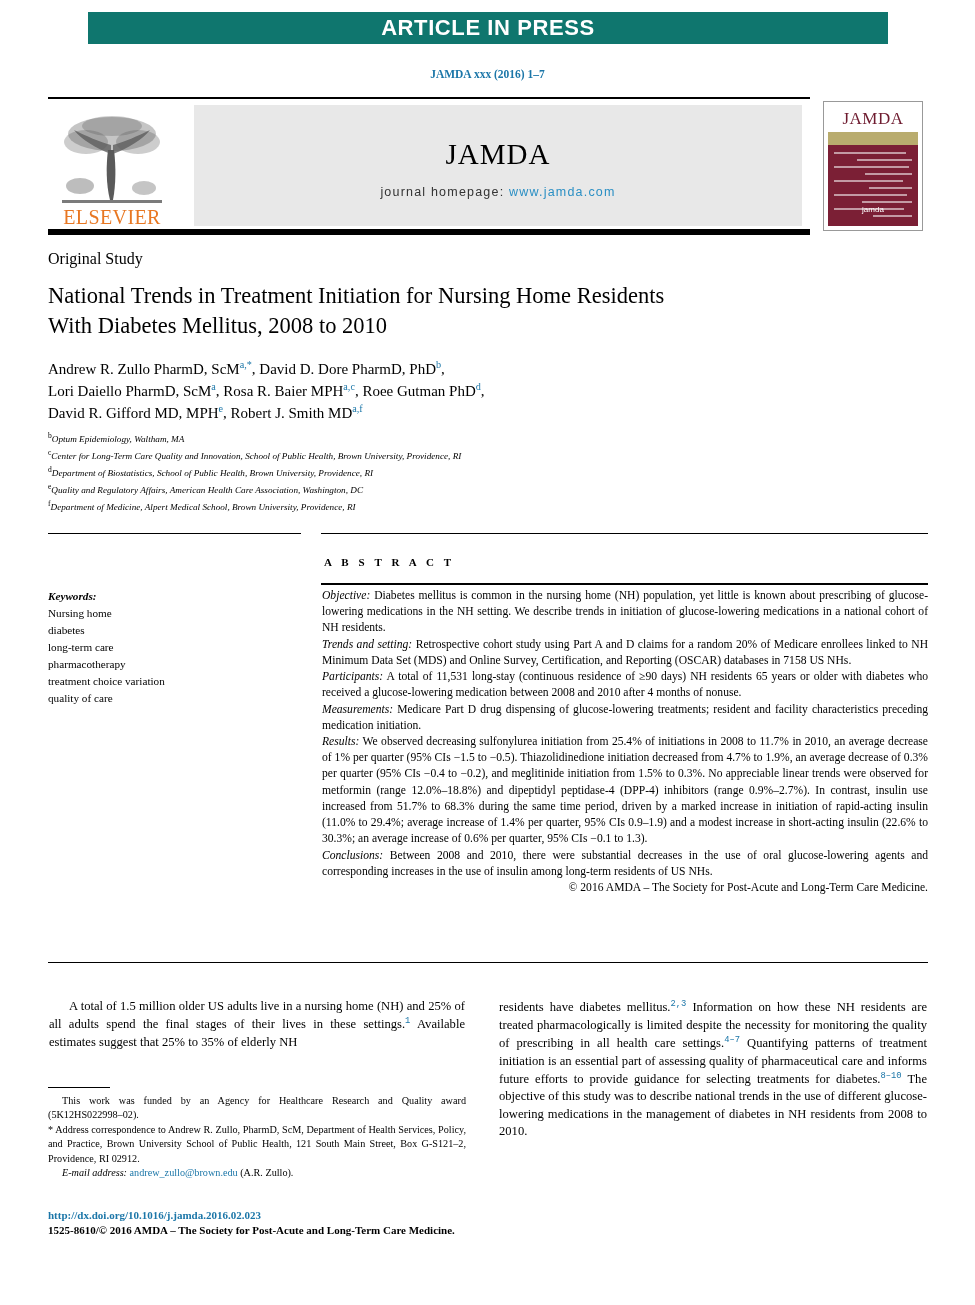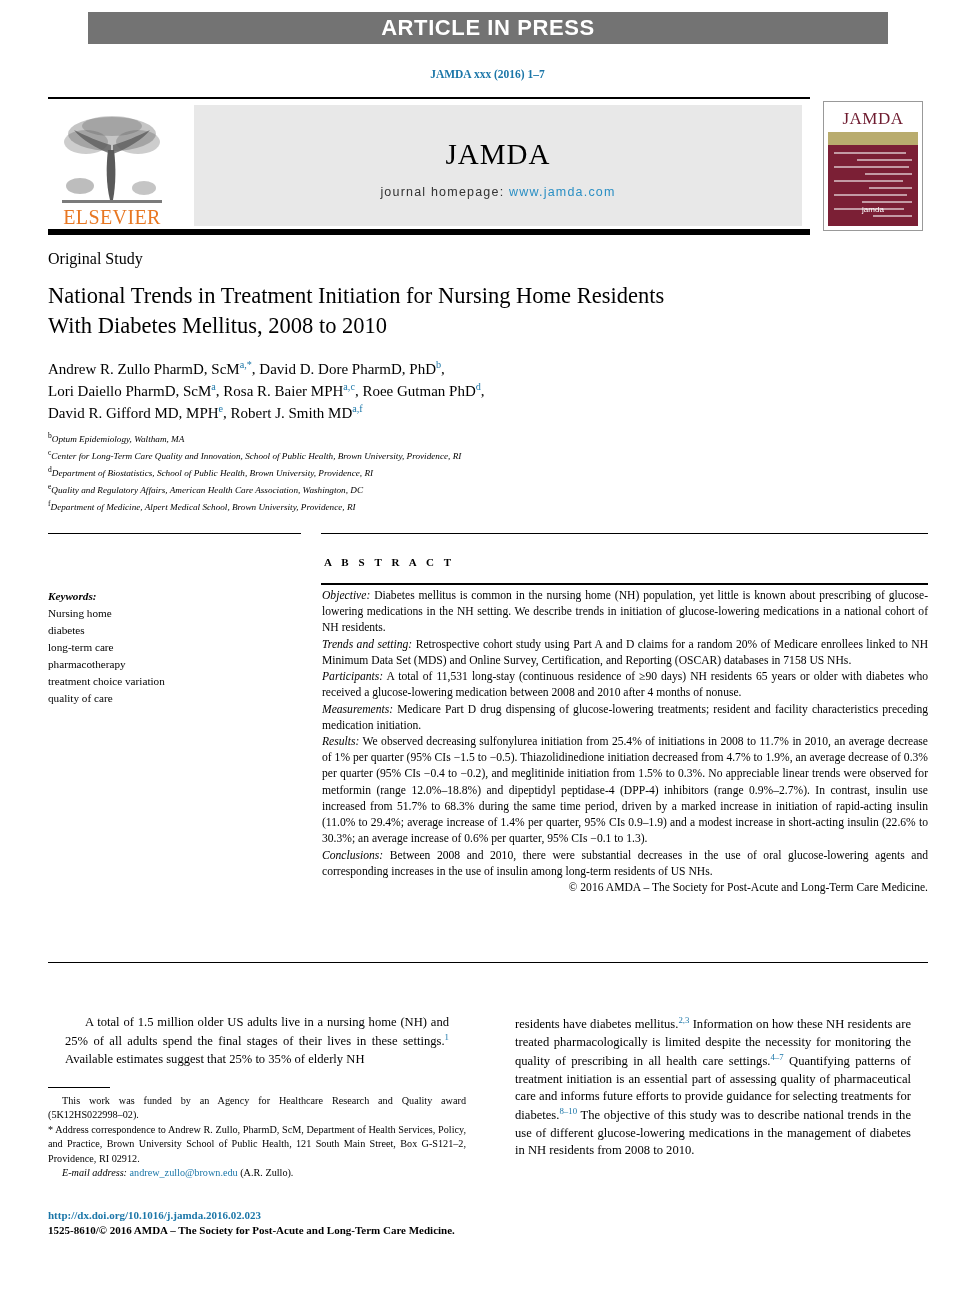--- a/index.html
+++ b/index.html
@@ -22,21 +22,21 @@
     box-sizing: border-box;
   }
 
   
   .aip-band {
     position: absolute;
     left: 88px;
     top: 12px;
     width: 800px;
     height: 32px;
-    background: #737373;
+    background: #0f766e;
     display: flex;
     align-items: center;
     justify-content: center;
   }
   .aip-text {
     font-family: "Liberation Sans", sans-serif;
     font-weight: bold;
     font-size: 22px;
     letter-spacing: 0.6px;
     color: #ffffff;
@@ -322,26 +322,27 @@
   .col-right {
     position: absolute;
     left: 498px;
     top: 997px;
     width: 430px;
     font-size: 12.6px;
     line-height: 1.38;
     text-align: justify;
     font-family: "Liberation Serif", serif;
   }
-  .col-left p, .col-right p { margin: 17px; }
+  .col-left p, .col-right p { margin: 1px; }
   .indent { text-indent: 20px; }
   sup.ref {
     color: #1b76a8;
     font-size: 0.7em;
     vertical-align: super;
+    font-family: Liberation Mono, monospace;
   }
 
   
   .footnote-rule {
     position: absolute;
     left: 48px;
     top: 1087px;
     width: 62px;
     height: 1px;
     background: #000;

